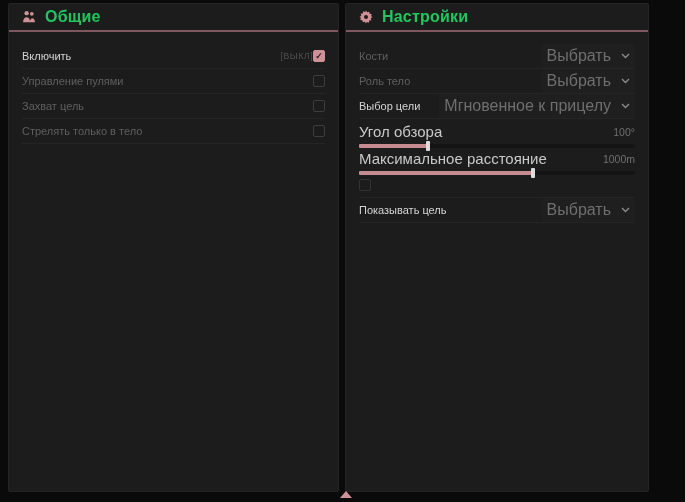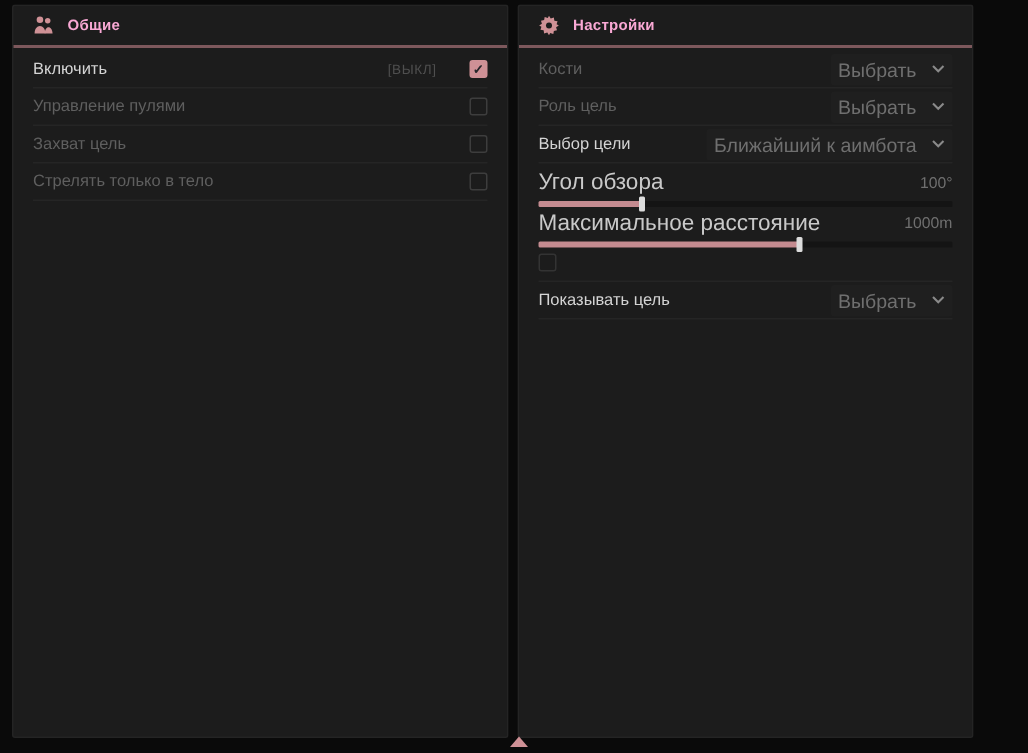--- a/index.html
+++ b/index.html
@@ -19,57 +19,57 @@
   .panel-left  { left:8px;   width:331px; }
   .panel-right { left:345px; width:304px; }
 
   .panel-header {
     height:28px;
     display:flex; align-items:center; gap:9px;
     padding:0 13px;
     border-bottom:2px solid #7d585c;
   }
   .panel-title {
-    font-size:10px; font-weight:bold; color:#f9a8d4; letter-spacing:0.2px;
+    font-size:16px; font-weight:bold; color:#22c55e; letter-spacing:0.2px;
   }
   .header-icon { display:flex; align-items:center; }
 
-  .rows { padding-top:2px; }
+  .rows { padding-top:12px; }
 
   .row {
     display:flex; align-items:center; justify-content:space-between;
     height:25px;
     margin:0 13px;
     border-bottom:1px solid rgba(255,255,255,0.045);
   }
   .row-label { font-size:11px; color:#5f5f5f; }
   .row.bright .row-label { color:#d4d4d4; }
   .row.extradim .row-label { color:#4a4a4a; }
-  .row-right { display:flex; align-items:center; gap:22px; }
+  .row-right { display:flex; align-items:center; gap:0; }
   .hint { font-size:9px; color:#4f4f4f; letter-spacing:0.4px; }
 
   .checkbox {
     width:12px; height:12px; border-radius:2px;
     border:1px solid #3d3d3d;
     display:flex; align-items:center; justify-content:center;
     cursor:pointer;
   }
   .row.extradim .checkbox { border-color:#333; }
   .checkbox .mark { display:none; color:#26262a; font-size:9px; font-weight:bold; line-height:1; }
   .checkbox.checked { background:#cf9196; border-color:#cf9196; }
   .checkbox.checked .mark { display:block; }
 
   .select {
     display:flex; align-items:center; gap:10px;
     padding:3px 5px;
     border-radius:2px;
     background:rgba(255,255,255,0.015);
     cursor:pointer;
   }
-  .select-value { font-size:13px; color:#6f6f6f; white-space:nowrap; }
+  .select-value { font-size:16px; color:#6f6f6f; white-space:nowrap; }
   .chevron { display:flex; align-items:center; }
 
   .slider-row {
     margin:0 13px;
     padding-top:4px;
     height:27px;
     border-bottom:none;
   }
   .slider-labels { display:flex; align-items:center; justify-content:space-between; }
   .slider-label { font-size:15px; color:#c9c9c9; }
@@ -176,35 +176,35 @@
         <span class="select-value">Выбрать</span>
         <span class="chevron">
           <svg width="9" height="6" viewBox="0 0 9 6">
               <polyline points="1,1 4.5,4.5 8,1" fill="none" stroke="#8a8a8a" stroke-width="1.4"></polyline>
             </svg>
         </span>
       </span>
     </div>
 
     <div class="row">
-      <span class="row-label">Роль цель</span>
+      <span class="row-label">Роль тело</span>
       <span class="select">
         <span class="select-value">Выбрать</span>
         <span class="chevron">
           <svg width="9" height="6" viewBox="0 0 9 6">
               <polyline points="1,1 4.5,4.5 8,1" fill="none" stroke="#8a8a8a" stroke-width="1.4"></polyline>
             </svg>
         </span>
       </span>
     </div>
 
     <div class="row bright">
       <span class="row-label">Выбор цели</span>
       <span class="select">
-        <span class="select-value">Ближайший к аимбота</span>
+        <span class="select-value">Мгновенное к прицелу</span>
         <span class="chevron">
           <svg width="9" height="6" viewBox="0 0 9 6">
               <polyline points="1,1 4.5,4.5 8,1" fill="none" stroke="#8a8a8a" stroke-width="1.4"></polyline>
             </svg>
         </span>
       </span>
     </div>
 
     <div class="slider-row">
       <div class="slider-labels">

